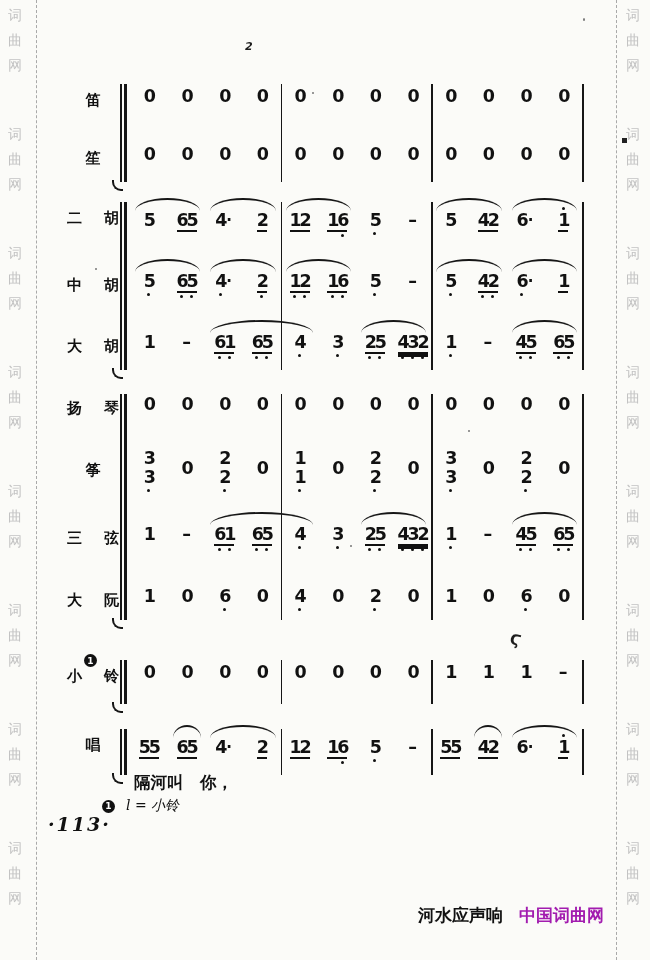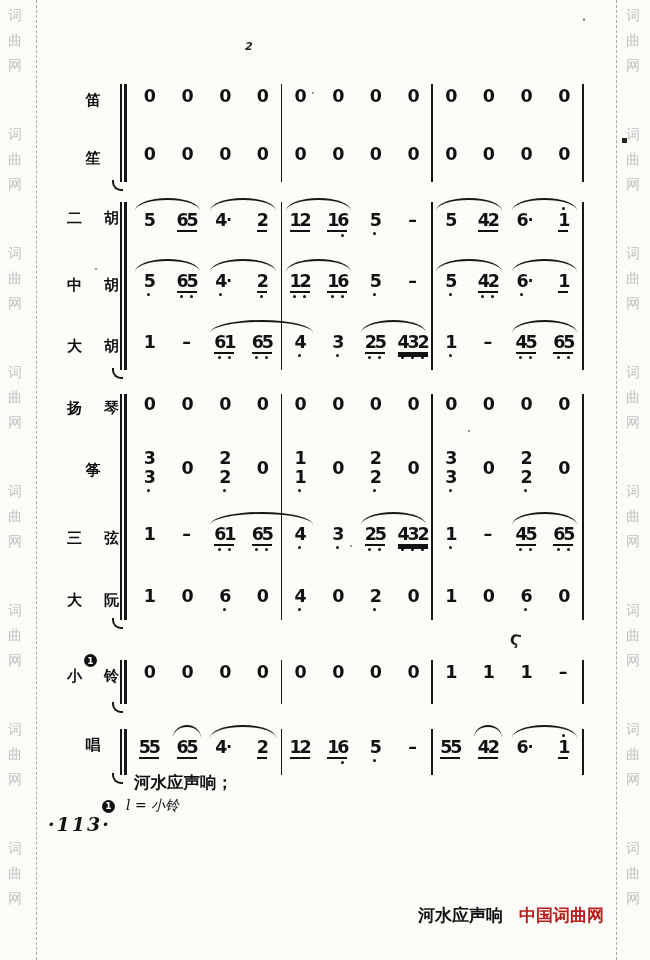--- a/index.html
+++ b/index.html
@@ -1668,33 +1668,33 @@
         </div>
         <div class="arc" style="left: 42.5px; width: 28px; top: -7px;"></div>
         <div class="arc" style="left: 80.1667px; width: 65.6667px; top: -7px;"></div>
         <div class="arc" style="left: 343.833px; width: 28px; top: -7px;"></div>
         <div class="arc" style="left: 381.5px; width: 65.6667px; top: -7px;"></div>
       </div>
     </div>
   </div>
 
 <div class="lyrics" style="top:772px">
-  <span class="lyr">河水应声响；</span>
+  <span class="lyr">隔河叫　你，</span>
 </div>
 
 <div class="footnote">
   <span class="badge">1</span>
   <span class="fn-text">l = 小铃</span>
 </div>
 
 <div class="pagenum">·113·</div>
 
 <div class="footer">
   <span>河水应声响</span>
-  <span class="brand" id="brand" style="color: #b91c1c; text-align: center;">中国词曲网</span>
+  <span class="brand" id="brand" style="color: #a21caf; text-align: center;">中国词曲网</span>
 </div>
 
 <div class="mark" style="left:245px;top:40px;font-size:11px;font-style:italic">2</div>
 <div class="mark" style="left:510px;top:631px;font-size:15px;transform:rotate(12deg)">Ϛ</div>
 <div class="speck" style="left:622px;top:138px;width:5px;height:5px;background:#222;border-radius:0"></div>
 <div class="speck" style="left:312px;top:92px;width:2px;height:2px"></div>
 <div class="speck" style="left:95px;top:268px;width:2px;height:2px"></div>
 <div class="speck" style="left:583px;top:18px;width:2px;height:3px"></div>
 <div class="speck" style="left:350px;top:545px;width:2px;height:2px"></div>
 <div class="speck" style="left:468px;top:430px;width:2px;height:2px"></div>

